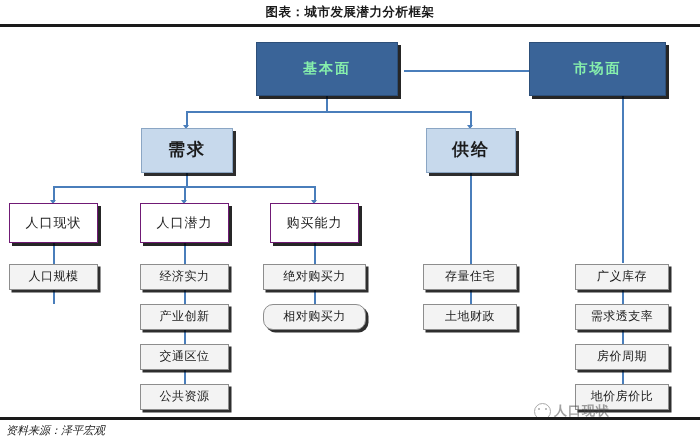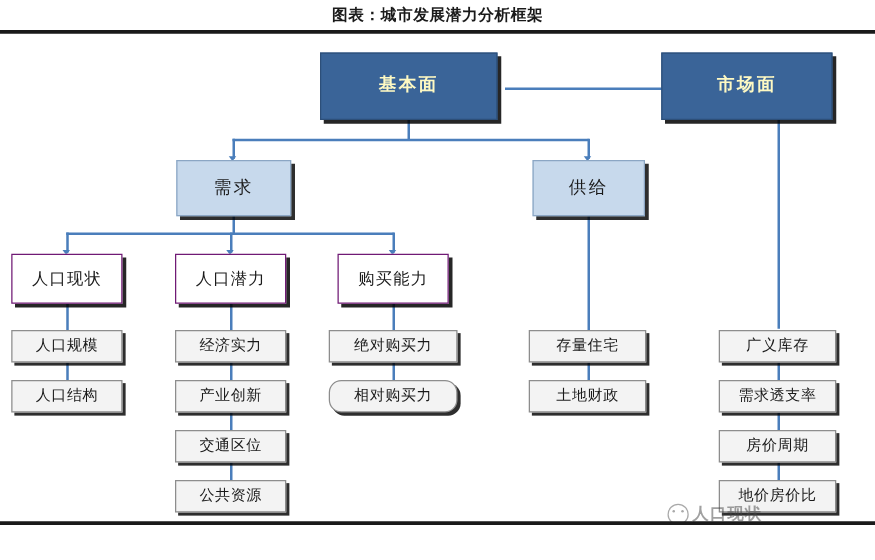--- a/index.html
+++ b/index.html
@@ -26,27 +26,27 @@
     color:#1a1a1a;font-family:"Liberation Serif","DejaVu Serif",serif;
   }
 
   
   .box{
     position:absolute;box-sizing:border-box;display:flex;
     align-items:center;justify-content:center;text-align:center;
     color:#1a1a1a;line-height:1.1;white-space:nowrap;
   }
   .lvl1{
-    background:#3a6498;border:1px solid #2d4f79;color:#fef9c3;
+    background:#3a6498;border:1px solid #2d4f79;color:#86efac;
     font-size:14px;font-weight:bold;letter-spacing:2px;
     box-shadow:3px 3px 0 rgba(0,0,0,.85);
   }
   .lvl2{
     background:#c7d9ec;border:1px solid #8ba6c4;
-    font-size:14px;font-weight:normal;letter-spacing:2px;
+    font-size:17px;font-weight:bold;letter-spacing:2px;
     box-shadow:3px 3px 0 rgba(0,0,0,.82);
   }
   .lvl3{
     background:#ffffff;border:1px solid #701a75;
     font-size:13px;letter-spacing:1px;
     box-shadow:3px 3px 0 rgba(0,0,0,.85);
   }
   .lvl4{
     background:#f3f3f3;border:1px solid #8d8d8d;
     font-size:12px;letter-spacing:.5px;
@@ -134,21 +134,20 @@
   <div class="box lvl1" style="left:529px;top:42px;width:137px;height:54px;">市场面</div>
 
   <div class="box lvl2" style="left:141px;top:128px;width:92px;height:45px;">需求</div>
   <div class="box lvl2" style="left:426px;top:128px;width:90px;height:45px;">供给</div>
 
   <div class="box lvl3" style="left:9px;top:203px;width:89px;height:40px;">人口现状</div>
   <div class="box lvl3" style="left:140px;top:203px;width:89px;height:40px;">人口潜力</div>
   <div class="box lvl3" style="left:270px;top:203px;width:89px;height:40px;">购买能力</div>
 
   <div class="box lvl4" style="left:9px;top:264px;width:89px;height:26px;">人口规模</div>
-  <div class="box lvl4" style="left:9px;top:304px;width:89px;height:26px;">人口结构</div>
 
   <div class="box lvl4" style="left:140px;top:264px;width:89px;height:26px;">经济实力</div>
   <div class="box lvl4" style="left:140px;top:304px;width:89px;height:26px;">产业创新</div>
   <div class="box lvl4" style="left:140px;top:344px;width:89px;height:26px;">交通区位</div>
   <div class="box lvl4" style="left:263px;top:264px;width:103px;height:26px;">绝对购买力</div>
 
   <div class="box lvl4" style="left:140px;top:384px;width:89px;height:26px;">公共资源</div>
   <div class="box lvl4" style="left:263px;top:304px;width:103px;height:26px;border-radius:10px;">相对购买力</div>
 
   <div class="box lvl4" style="left:423px;top:264px;width:94px;height:26px;">存量住宅</div>
@@ -158,14 +157,15 @@
   <div class="box lvl4" style="left:575px;top:304px;width:94px;height:26px;">需求透支率</div>
   <div class="box lvl4" style="left:575px;top:344px;width:94px;height:26px;">房价周期</div>
   <div class="box lvl4" style="left:575px;top:384px;width:94px;height:26px;">地价房价比</div>
 
   <div class="watermark">
     <div class="wm-logo"></div>
     <div class="wm-text">人口现状</div>
   </div>
 
   <div class="rule-bottom"></div>
+  <div class="source">资料来源：泽平宏观</div>
 
 </div>
 
 </body></html>

